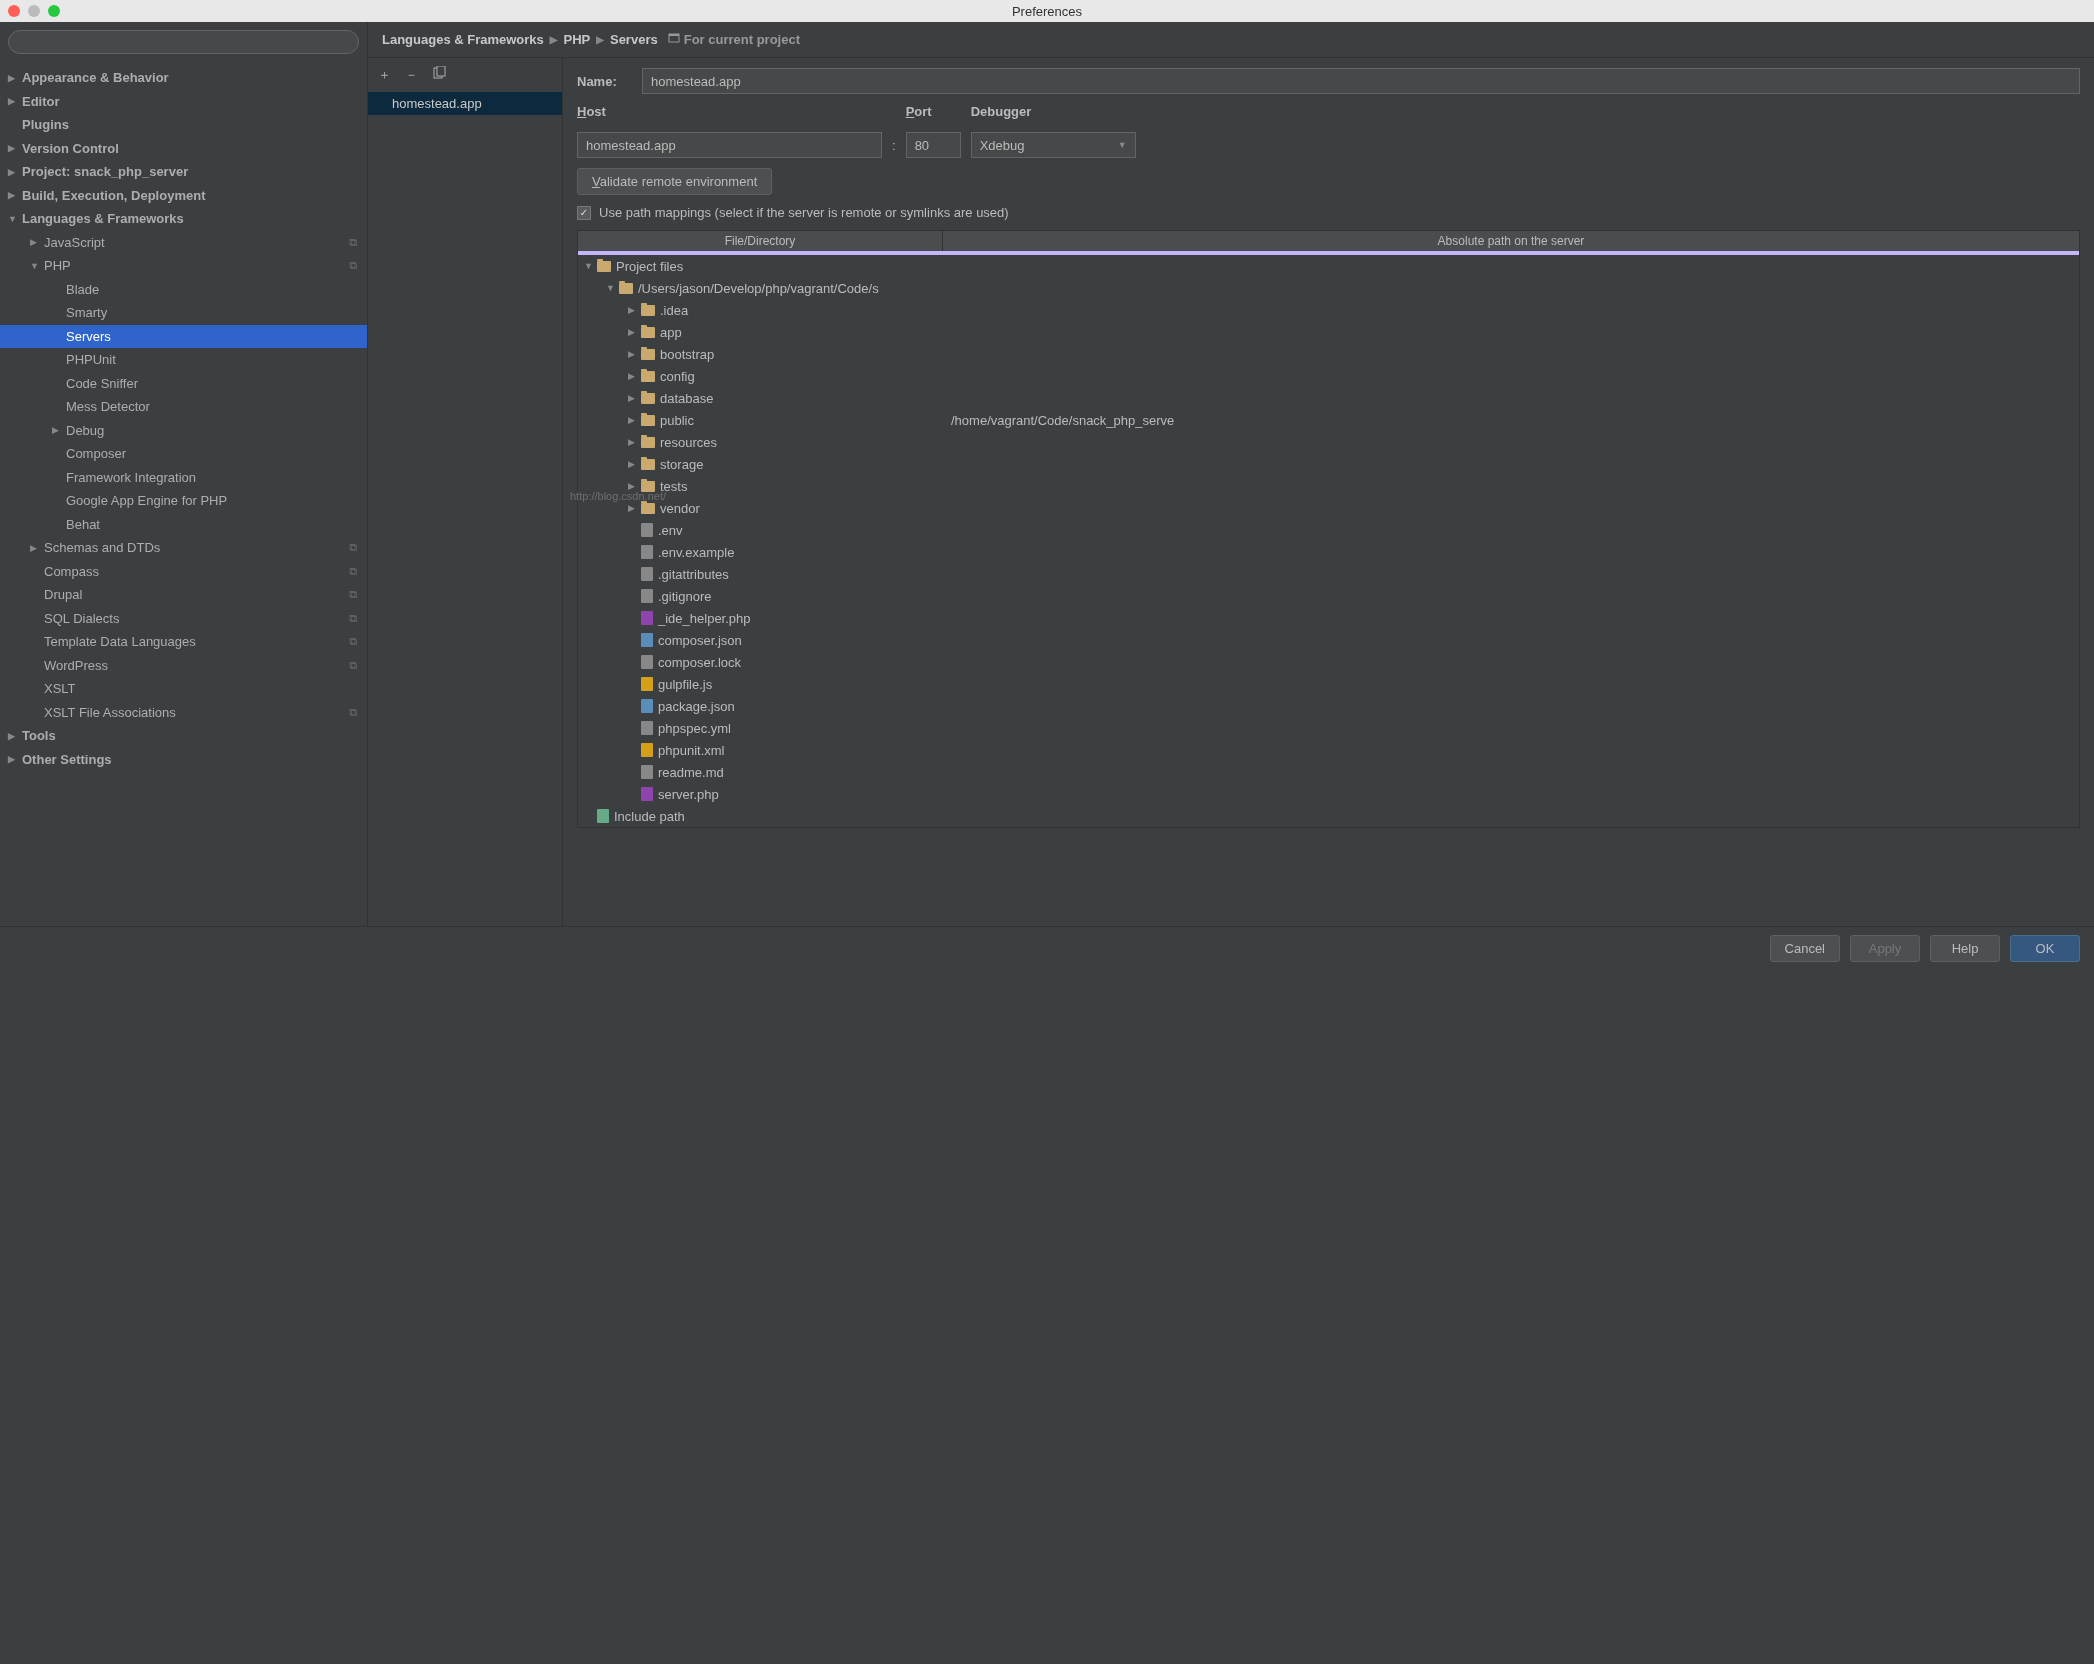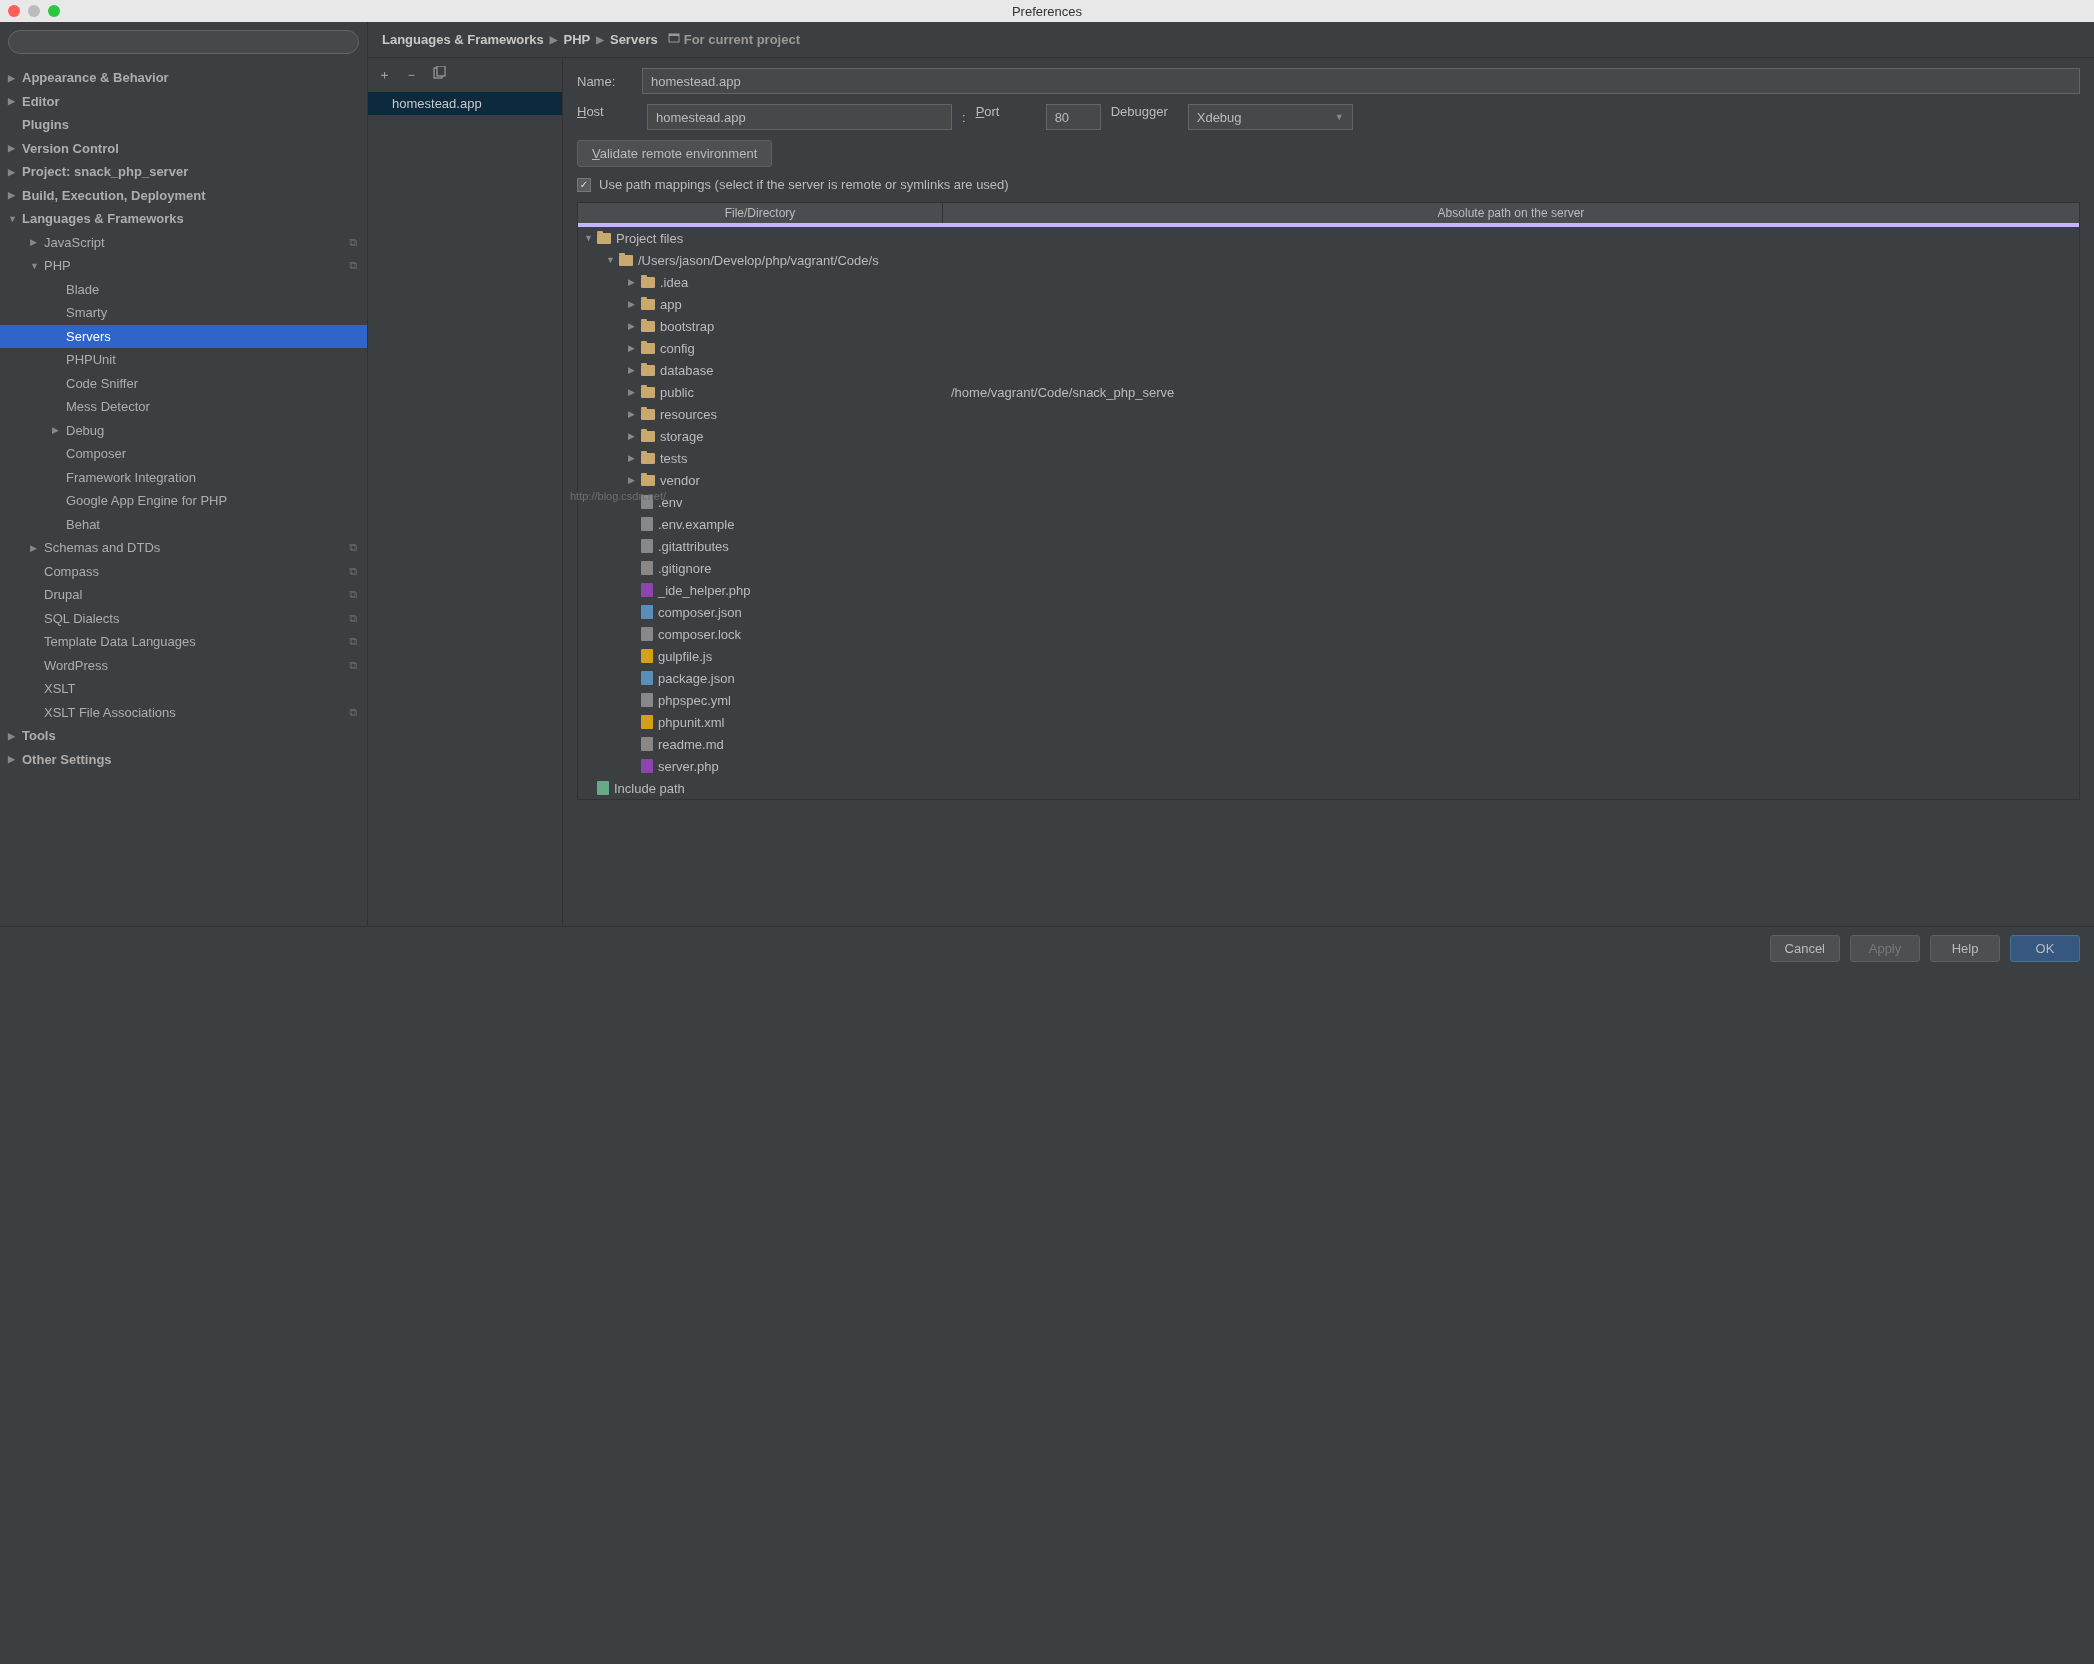--- a/index.html
+++ b/index.html
@@ -39,21 +39,21 @@
 
 .content-split { flex: 1; display: flex; min-height: 0; }
 .server-list-pane { width: 195px; border-right: 1px solid #323232; display: flex; flex-direction: column; }
 .toolbar { display: flex; gap: 14px; padding: 8px 10px; color: #adadad; }
 .toolbar span { cursor: pointer; }
 .server-list { flex: 1; }
 .server-item { padding: 4px 14px 4px 24px; background: #0d293e; color: #c8c8c8; cursor: pointer; }
 
 .form-pane { flex: 1; padding: 10px 14px; overflow: hidden; min-width: 0; }
 .form-row { display: flex; align-items: center; gap: 10px; margin-bottom: 10px; }
-.form-row label { color: #bbb; min-width: 50px; }
+.form-row label { color: #bbb; min-width: 50px; font-weight: bold; }
 .text-input { background: #45494a; border: 1px solid #646464; color: #bbb; padding: 4px 8px; height: 26px; }
 .name-input { flex: 1; }
 .host-input { width: 305px; }
 .port-input { width: 55px; }
 .select-input { width: 165px; background: #45494a; border: 1px solid #646464; color: #bbb; height: 26px; display: flex; align-items: center; padding: 0 8px; justify-content: space-between; }
 .btn { background: #4c5052; border: 1px solid #5e6060; color: #bbb; padding: 5px 14px; cursor: pointer; border-radius: 3px; }
 .checkbox-row { display: flex; align-items: center; gap: 8px; margin: 10px 0; }
 .checkbox { width: 14px; height: 14px; background: #5a5d5f; border: 1px solid #777; display: flex; align-items: center; justify-content: center; color: #ddd; font-size: 10px; }
 
 .mapping-table { border: 1px solid #323232; }
@@ -74,21 +74,21 @@
 .file-icon.json { background: #5a8db8; }
 .farrow { width: 10px; color: #888; font-size: 9px; margin-right: 3px; flex-shrink: 0; }
 .farrow.none { visibility: hidden; }
 
 .footer { height: 44px; border-top: 1px solid #323232; display: flex; align-items: center; justify-content: flex-end; gap: 10px; padding: 0 14px; background: #3c3f41; }
 .footer .btn { min-width: 70px; }
 .footer .btn.disabled { color: #777; }
 .footer .btn.primary { background: #365880; border-color: #4a708b; }
 
 .underline-first::first-letter { text-decoration: underline; }
-.host-col, .port-col, .debugger-col { display: flex; gap: 20px; }
+.host-col, .port-col, .debugger-col { display: flex; flex-direction: column; gap: 13px; }
 .watermark { position: absolute; left: 570px; top: 490px; color: #6e6e6e; font-size: 11px; pointer-events: none; }
 </style>
 </head>
 <body>
 
 <div class="titlebar">
   <div class="traffic-lights">
     <div class="tl red"></div>
     <div class="tl yellow"></div>
     <div class="tl green"></div>

